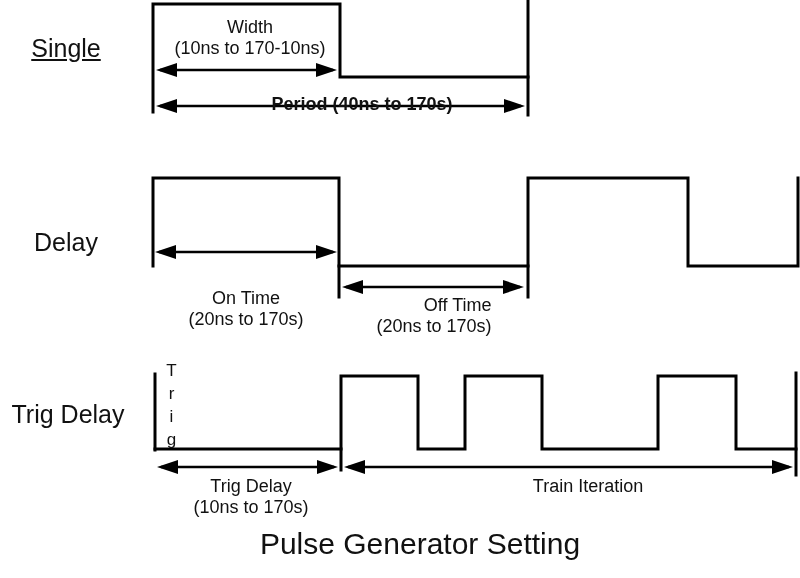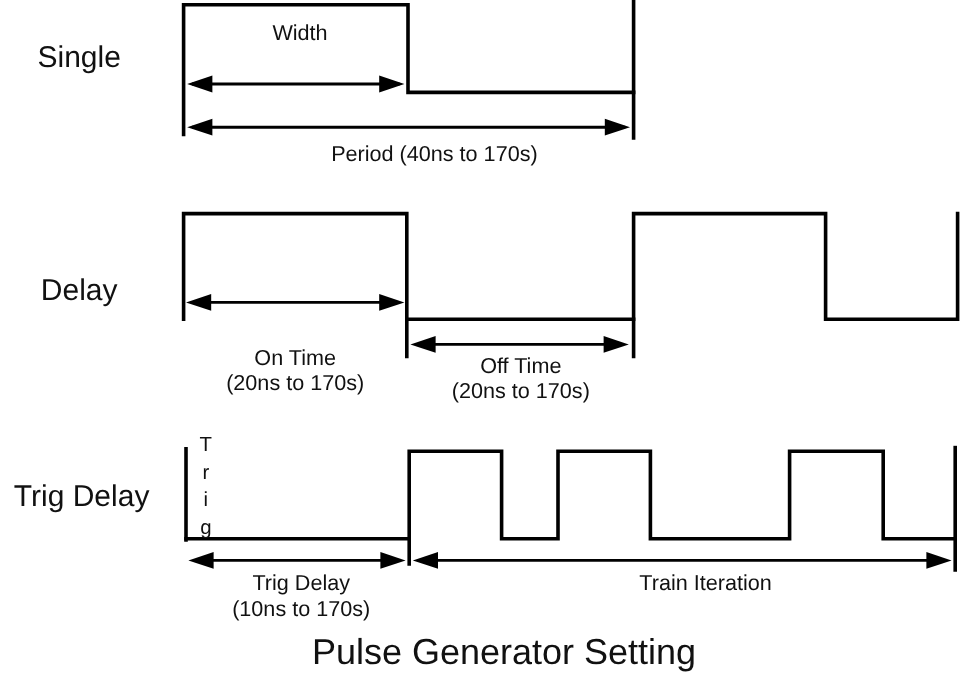--- a/index.html
+++ b/index.html
@@ -68,32 +68,33 @@
       <polygon points="337,252 316,245 316,259"></polygon>
       <polygon points="342,287 363,280 363,294"></polygon>
       <polygon points="524,287 503,280 503,294"></polygon>
       <polygon points="157,467 178,460 178,474"></polygon>
       <polygon points="338,467 317,460 317,474"></polygon>
       <polygon points="344,467 365,460 365,474"></polygon>
       <polygon points="793,467 772,460 772,474"></polygon>
     </g>
   </svg>
 
-  <div class="txt row-label" style="left:66px; top:34px;">Single</div>
+  <div class="txt row-label" style="left:66px; top:34px;text-decoration:underline;">Single</div>
   <div class="txt ann" style="left:250px; top:17px;">
     <div>Width</div>
+    <div>(10ns to 170-10ns)</div>
   </div>
-  <div class="txt ann" style="left:362px; top:118px;">Period (40ns to 170s)</div>
+  <div class="txt ann" style="left:362px; top:94px;font-weight:bold;">Period (40ns to 170s)</div>
 
   <div class="txt row-label" style="left:66px; top:228px;">Delay</div>
   <div class="txt ann" style="left:246px; top:272px;margin-top:16px;">
     <div>On Time</div>
     <div>(20ns to 170s)</div>
   </div>
-  <div class="txt ann" style="left:434px; top:295px;">
+  <div class="txt ann" style="left:434px; top:295px;text-align:right;">
     <div>Off Time</div>
     <div>(20ns to 170s)</div>
   </div>
 
   <div class="txt row-label" style="left:68px; top:400px;">Trig Delay</div>
   <div class="vtext" style="left:163px; top:361px;">Trig</div>
   <div class="txt ann" style="left:251px; top:476px;">
     <div>Trig Delay</div>
     <div>(10ns to 170s)</div>
   </div>

